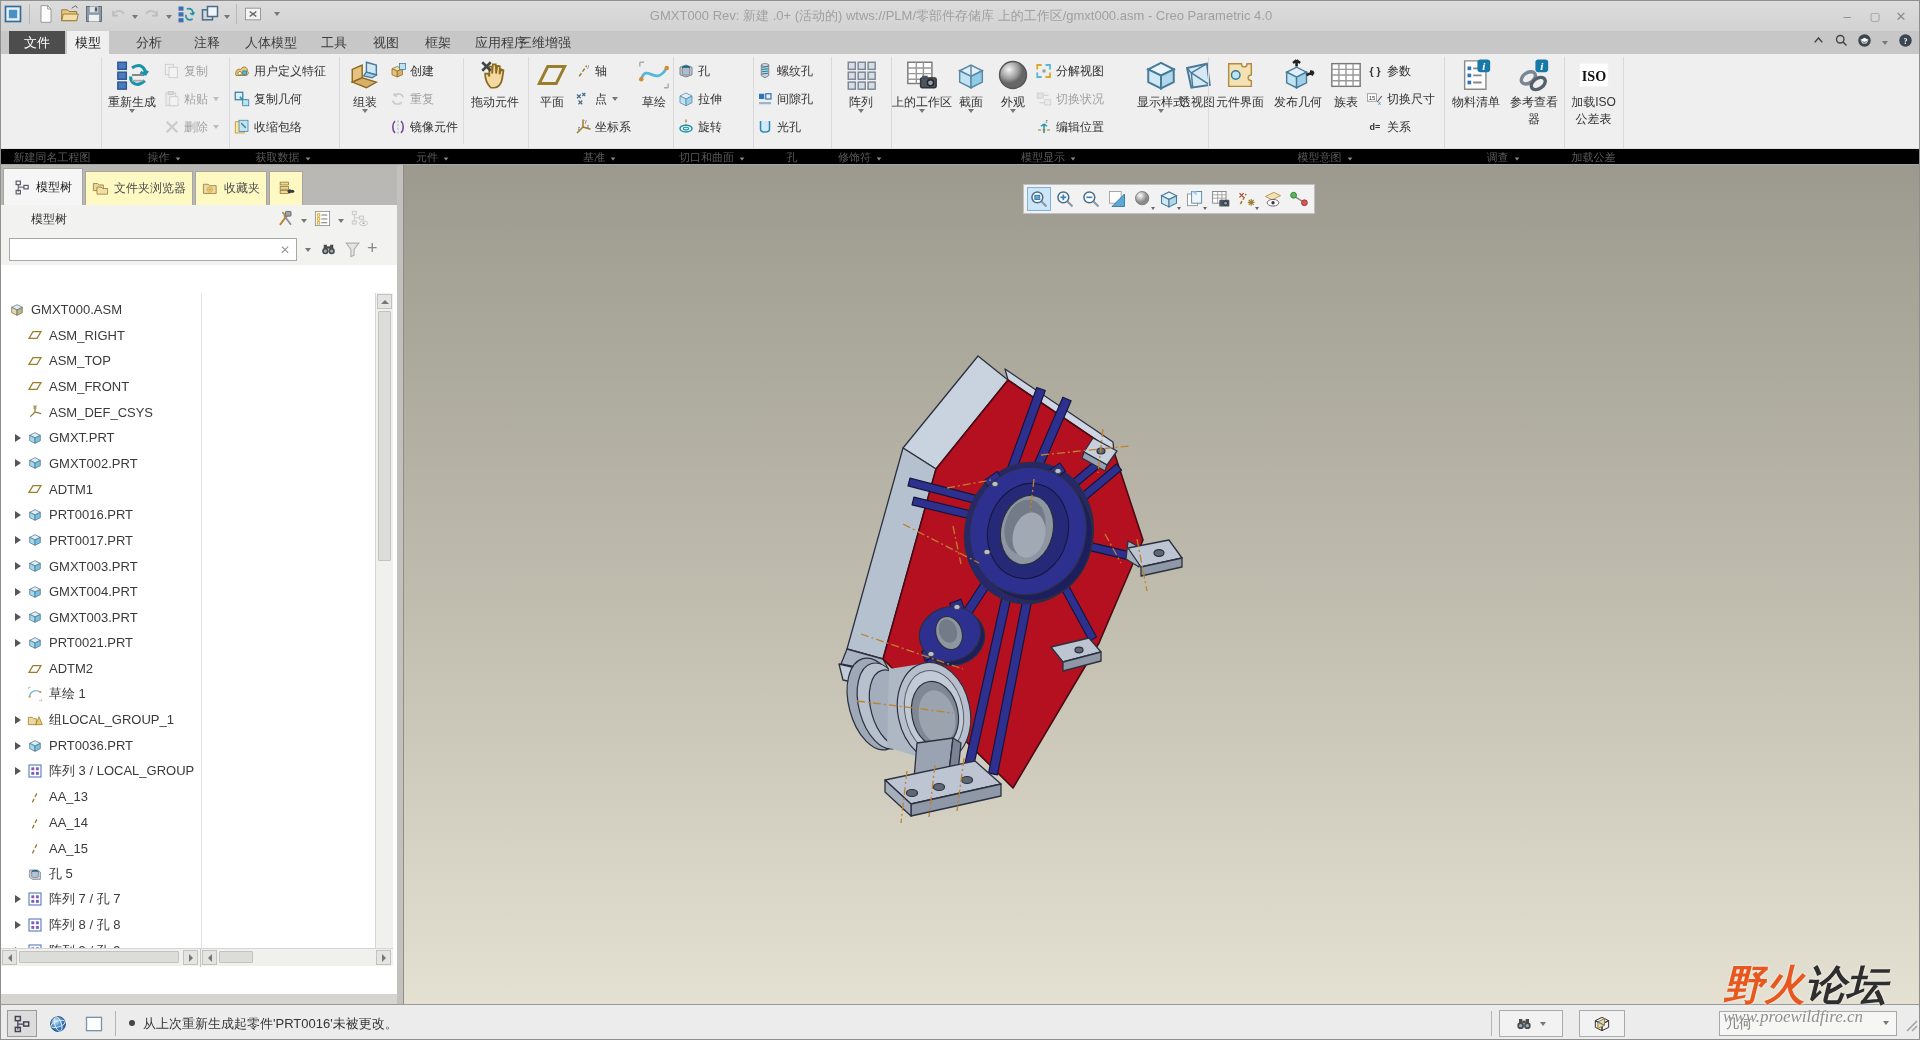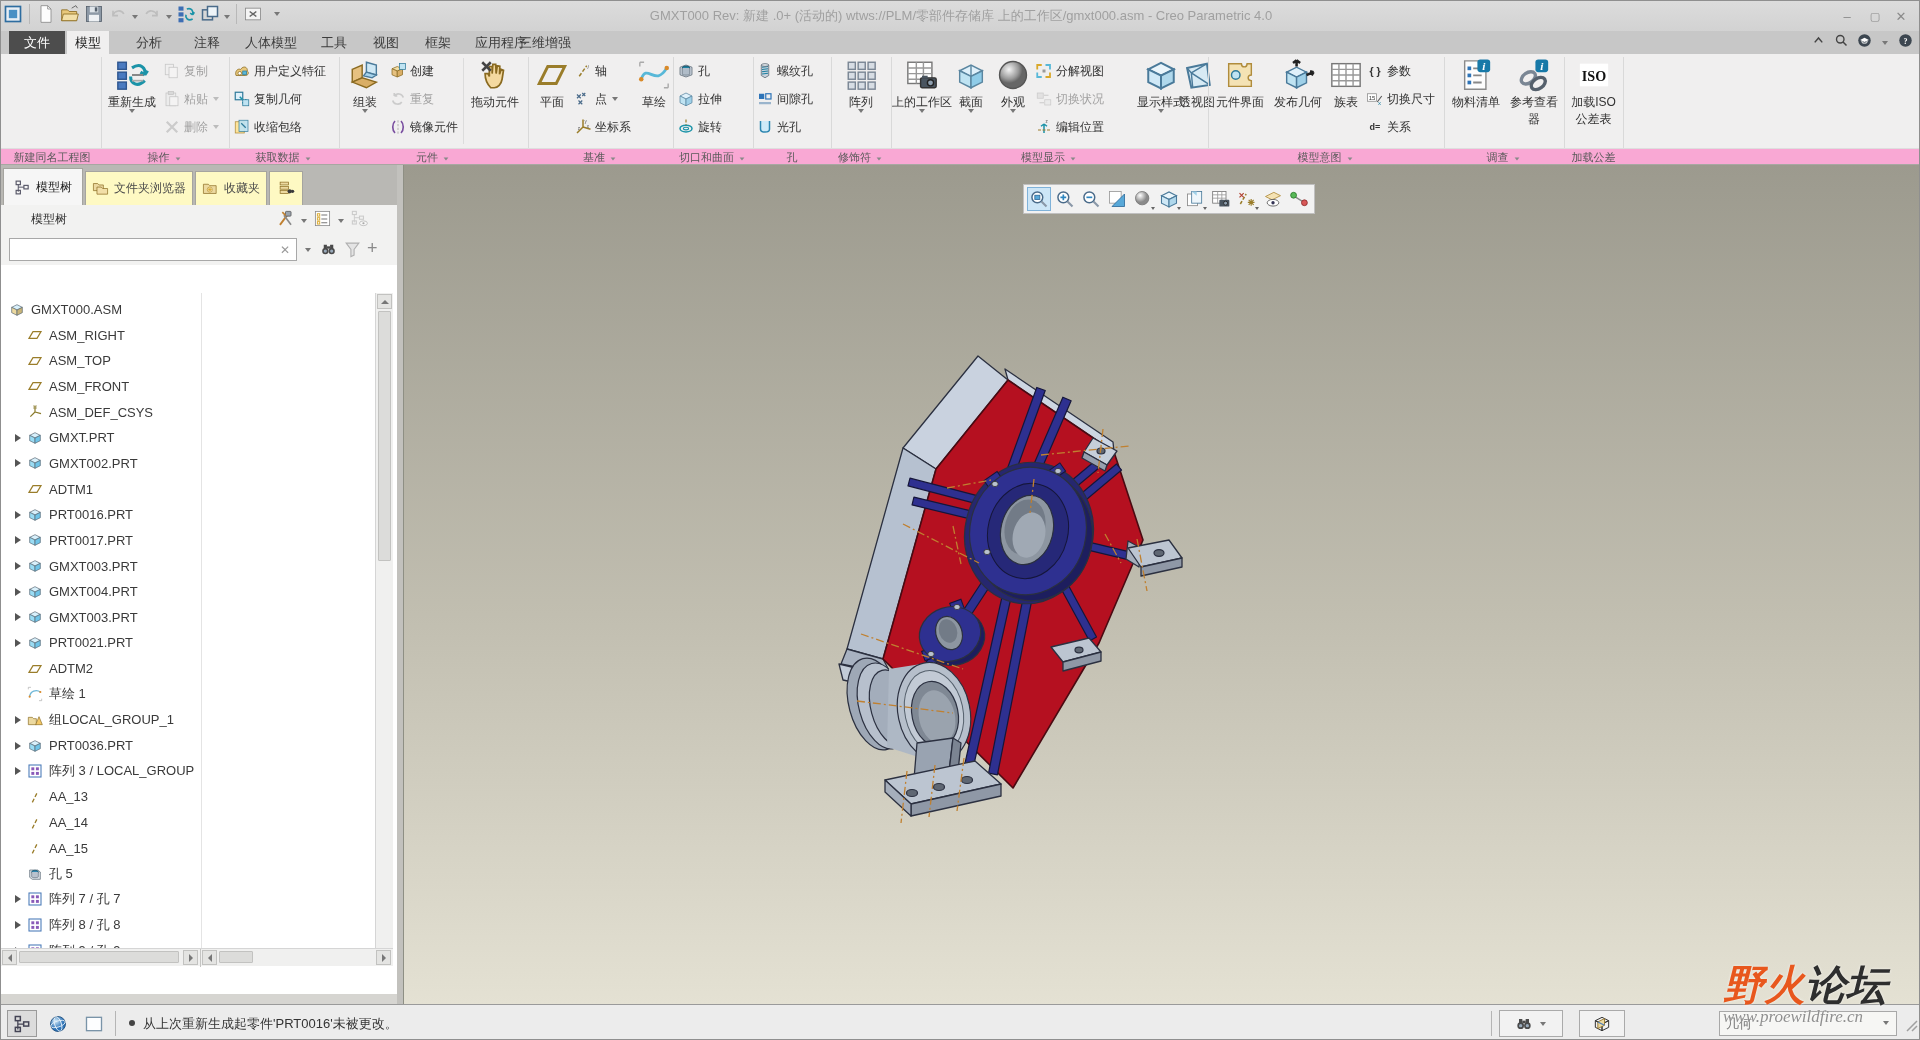--- a/index.html
+++ b/index.html
@@ -24,21 +24,21 @@
 .gsep{position:absolute;top:3px;width:1px;height:158px;background:#d9d9d9}
 .bigbtn{position:absolute;top:4px;display:flex;flex-direction:column;align-items:center}
 .bigbtn .ic{width:34px;height:34px}
 .bigbtn .blbl{font-size:12px;line-height:14px;color:#333;text-align:center;margin-top:3px;white-space:nowrap}
 .colstack{position:absolute;top:4px;display:flex;flex-direction:column;gap:2px}
 .smallbtn{height:26px;display:flex;align-items:center;gap:3px;font-size:12px;color:#333;white-space:nowrap}
 .smallbtn .ic{width:18px;height:18px;flex:0 0 18px}
 .disabled{filter:grayscale(1);opacity:.42}
 .ic{display:inline-block}
 .ic svg{width:100%;height:100%;display:block}
-#grouplabels{left:0;top:147px;width:1920px;height:17px;background:#f9a8d4;border-bottom:1px solid #a8a7a2;border-top:1px solid #dedede}
+#grouplabels{left:0;top:147px;width:1920px;height:17px;background:#000000;border-bottom:1px solid #a8a7a2;border-top:1px solid #dedede}
 .glabel{position:absolute;top:0;height:16px;line-height:16px;text-align:center;font-size:11px;color:#5a5a5a;white-space:nowrap}
 .glabel .caret{border-top-color:#888;transform:scale(.8)}
 #panel{left:0;top:164px;width:396px;height:839px;background:#eeeeee}
 #paneltabs{position:absolute;left:0;top:0;width:396px;height:40px;background:#b9b8b4}
 .ptab{position:absolute;top:6px;height:34px;background:#fef9c3;border:1px solid #a5a49f;border-bottom:none;display:flex;align-items:center;justify-content:center;gap:5px;font-size:12px;color:#4a4a4a}
 .ptab.sel{background:#f6f6f6;top:3px;height:37px;color:#222}
 .ptab .ic{width:17px;height:17px}
 #treeheader{position:absolute;left:0;top:40px;width:396px;height:28px;background:#f2f2f1}
 #treeheader .hlabel{position:absolute;left:30px;top:6px;font-size:12px;color:#333}
 #searchrow{position:absolute;left:0;top:68px;width:396px;height:32px;background:#f2f2f1}

